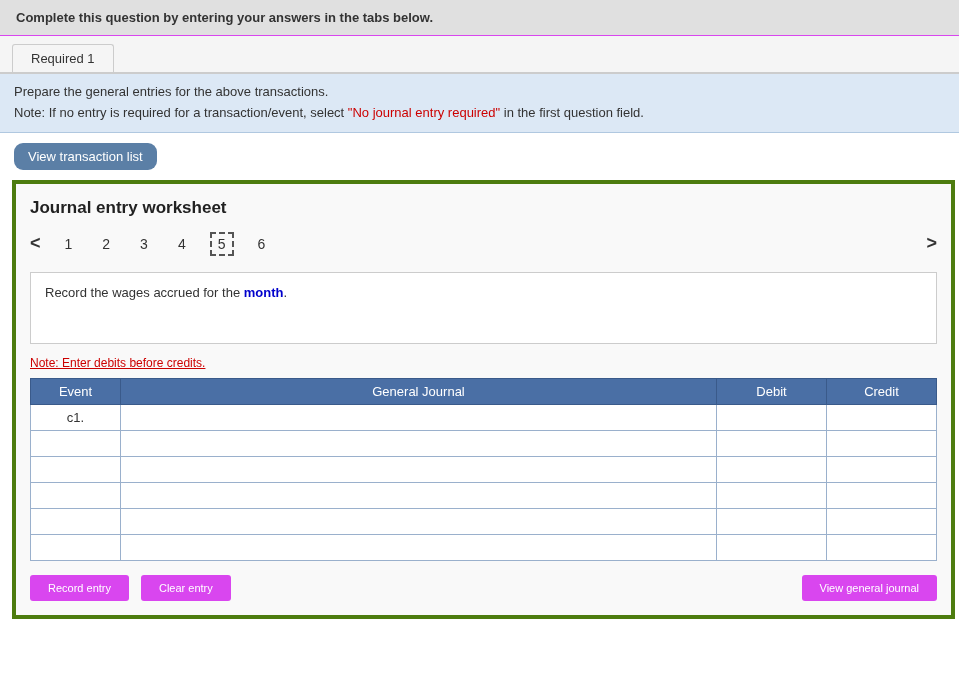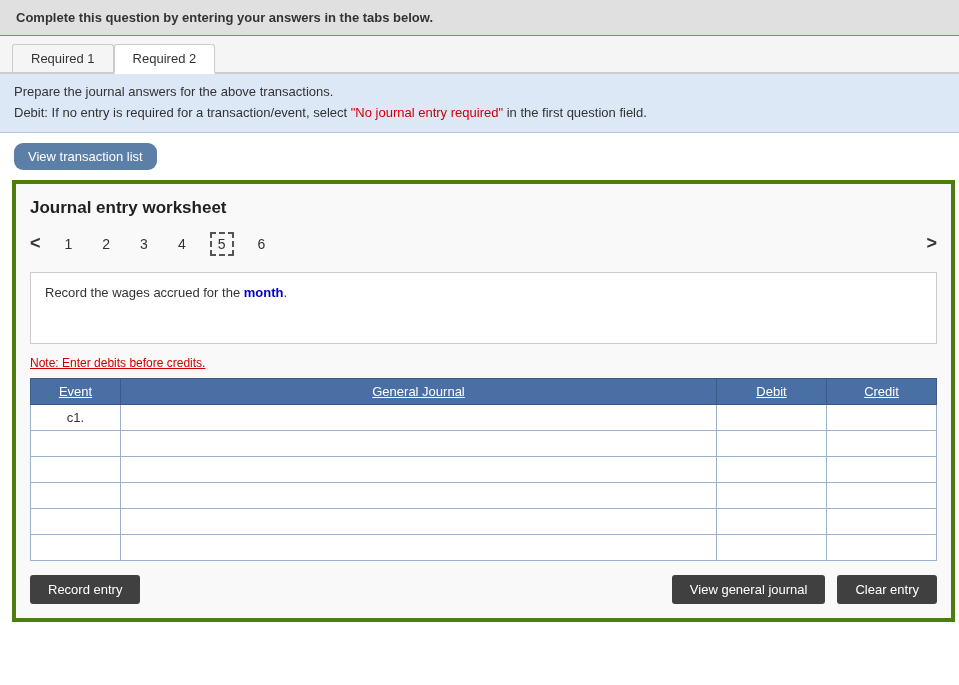--- a/index.html
+++ b/index.html
@@ -137,21 +137,20 @@
     .journal-table thead tr {
       background: #4a6fa5;
       color: #fff;
     }
 
     .journal-table thead th {
       padding: 5px 8px;
       text-align: center;
       border: 1px solid #3a5a8a;
       font-weight: normal;
-      text-decoration: underline;
     }
 
     .journal-table tbody tr {
       background: #fff;
     }
 
     .journal-table tbody td {
       border: 1px solid #9ab0cc;
       padding: 0;
       height: 26px;
@@ -175,51 +174,50 @@
 
     .button-row {
       display: flex;
       gap: 12px;
       margin-top: 14px;
       align-items: center;
     }
 
     .btn-action {
       padding: 7px 18px;
-      background: #404040;
+      background: #d946ef;
       color: #fff;
       border: none;
       border-radius: 3px;
       cursor: pointer;
-      font-size: 13px;
+      font-size: 11px;
     }
 
     .btn-action.right {
       margin-left: auto;
     }
   </style>
 </head>
 <body>
 
 
 
 
 <div class="top-instruction">Complete this question by entering your answers in the tabs below.</div>
 
 
 <div class="tabs-bar">
   <div class="tab">Required 1</div>
-  <div class="tab active">Required 2</div>
 </div>
 
 
 <div class="note-bar">
-  <div>Prepare the journal answers for the above transactions.</div>
+  <div>Prepare the general entries for the above transactions.</div>
   <div>
-    <span>Debit: If no entry is required for a transaction/event, select </span><span class="red-text">"No journal entry required"</span><span> in the first question field.</span>
+    <span>Note: If no entry is required for a transaction/event, select </span><span class="red-text">"No journal entry required"</span><span> in the first question field.</span>
   </div>
 </div>
 
 
 <button class="view-transaction-btn">View transaction list</button>
 
 
 <div class="worksheet-container">
 
   <div class="worksheet-title">Journal entry worksheet</div>
@@ -285,20 +283,20 @@
           <td class="event-cell"></td>
           <td><input type="text" style=""></td>
           <td><input type="text" style=""></td>
           <td><input type="text" style=""></td>
         </tr>
       </tbody>
   </table>
 
   <div class="button-row">
     <button class="btn-action">Record entry</button>
+    <button class="btn-action">Clear entry</button>
     <button class="btn-action right">View general journal</button>
-    <button class="btn-action">Clear entry</button>
   </div>
 
 </div>
 
 
 
 
 </body></html>

